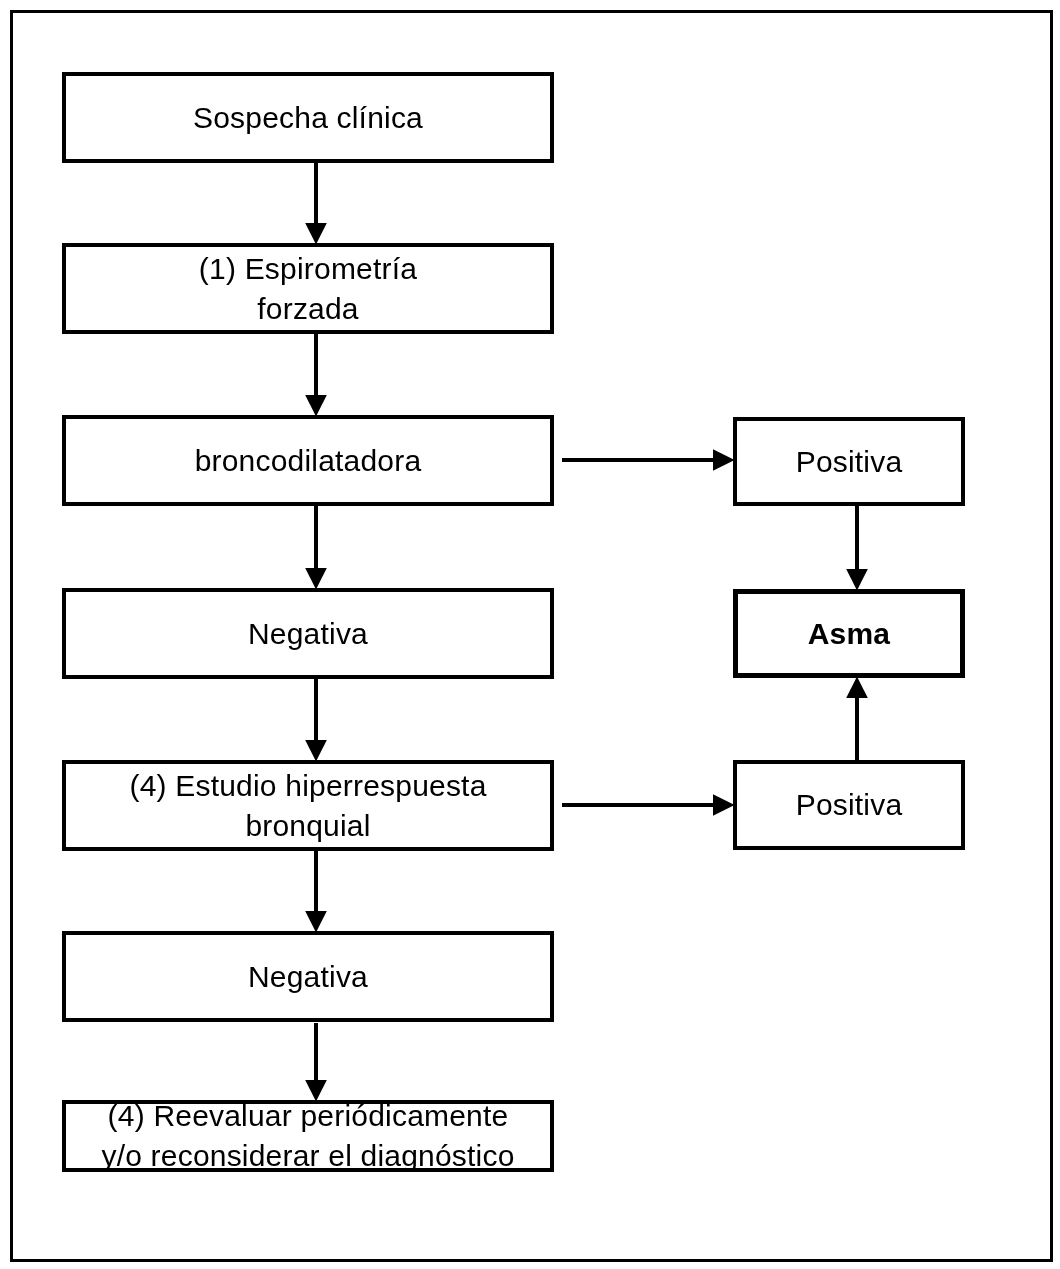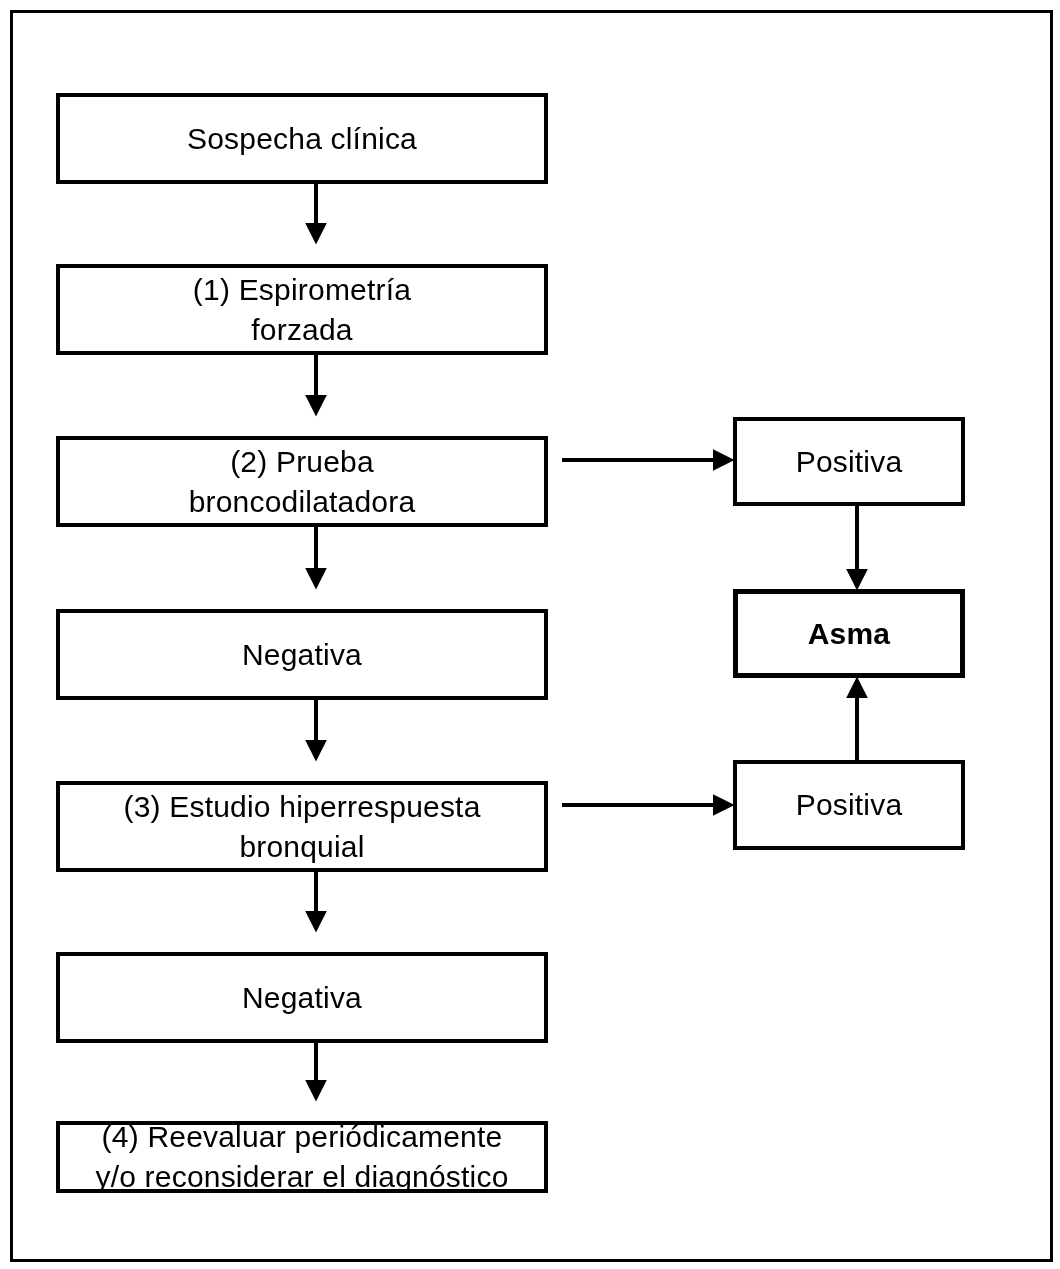--- a/index.html
+++ b/index.html
@@ -41,24 +41,23 @@
     display: flex;
     flex-direction: column;
     align-items: center;
     justify-content: center;
     text-align: center;
     font-size: 30px;
     line-height: 40px;
     letter-spacing: 0.2px;
   }
   .node.left-col {
-    left: 56px;
+    left: 62px;
     width: 492px;
     height: 91px;
-    margin-top: 21px;
   }
   .node.right-col {
     left: 733px;
     width: 232px;
     height: 89px;
   }
   .node.bold-node {
     font-weight: bold;
     border-width: 5px;
     text-align: center;
@@ -93,30 +92,29 @@
   <div class="node left-col" style="top:72px">
     <span class="lbl">Sospecha clínica</span>
   </div>
 
   <div class="node left-col" style="top:243px">
     <span class="lbl">(1) Espirometría</span>
     <span class="lbl">forzada</span>
   </div>
 
   <div class="node left-col" style="top:415px">
-    <span class="lbl">(2) Prueba</span>
     <span class="lbl">broncodilatadora</span>
   </div>
 
   <div class="node left-col" style="top:588px">
     <span class="lbl">Negativa</span>
   </div>
 
   <div class="node left-col" style="top:760px">
-    <span class="lbl">(3) Estudio hiperrespuesta</span>
+    <span class="lbl">(4) Estudio hiperrespuesta</span>
     <span class="lbl">bronquial</span>
   </div>
 
   <div class="node left-col" style="top:931px">
     <span class="lbl">Negativa</span>
   </div>
 
   <div class="node left-col" style="top:1100px; height:72px">
     <span class="lbl">(4) Reevaluar periódicamente</span>
     <span class="lbl">y/o reconsiderar el diagnóstico</span>

